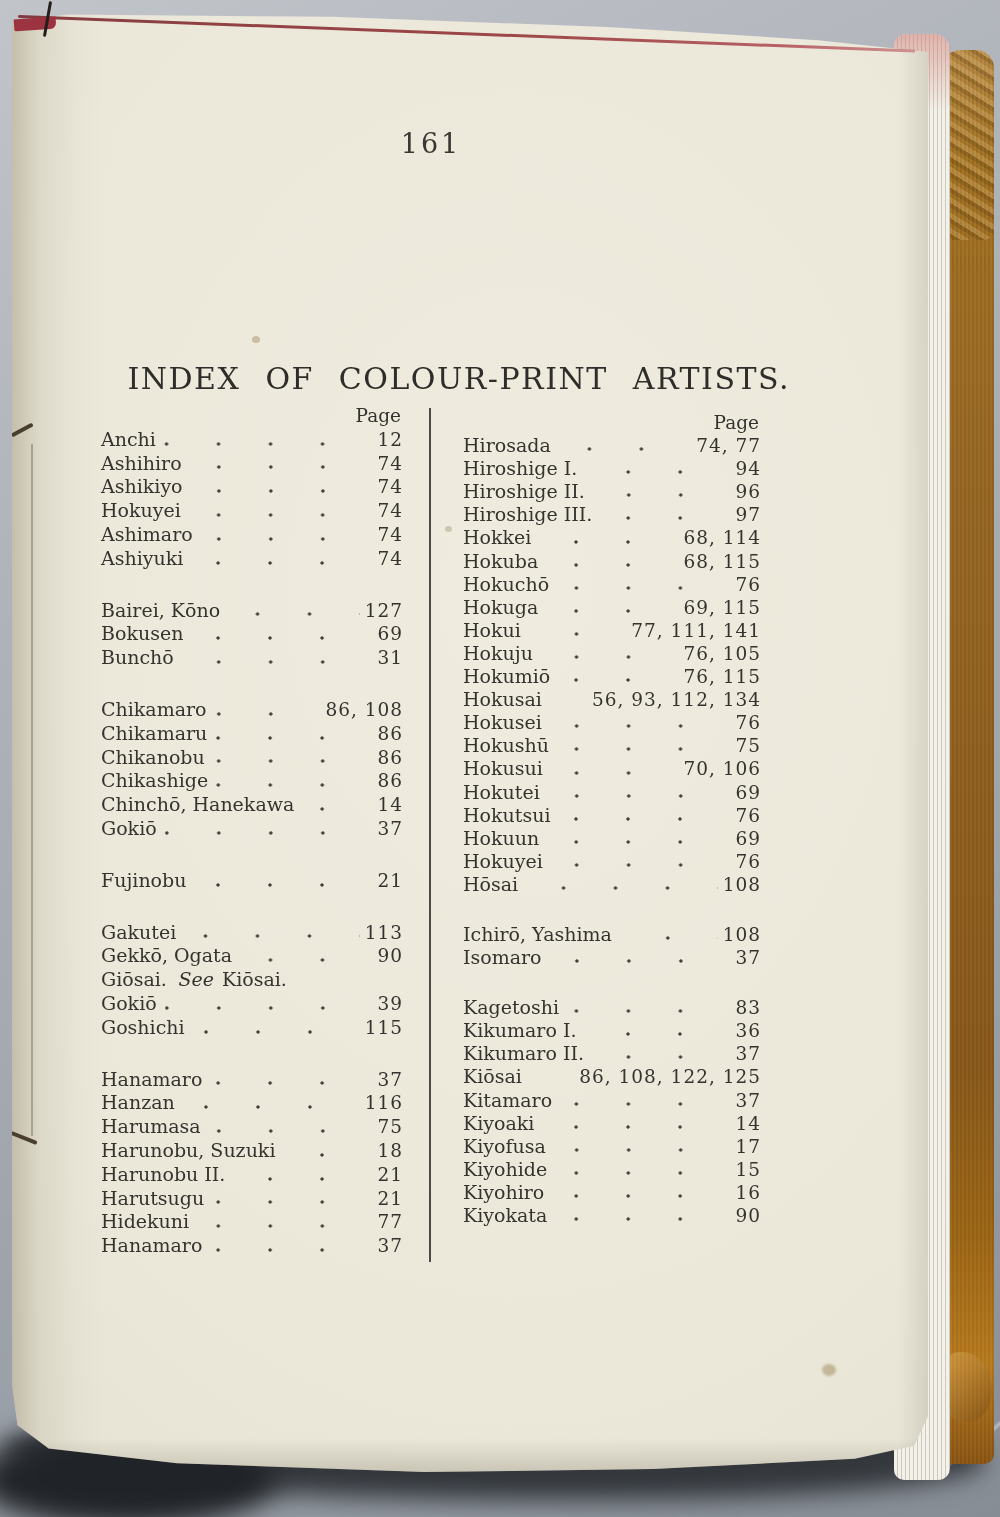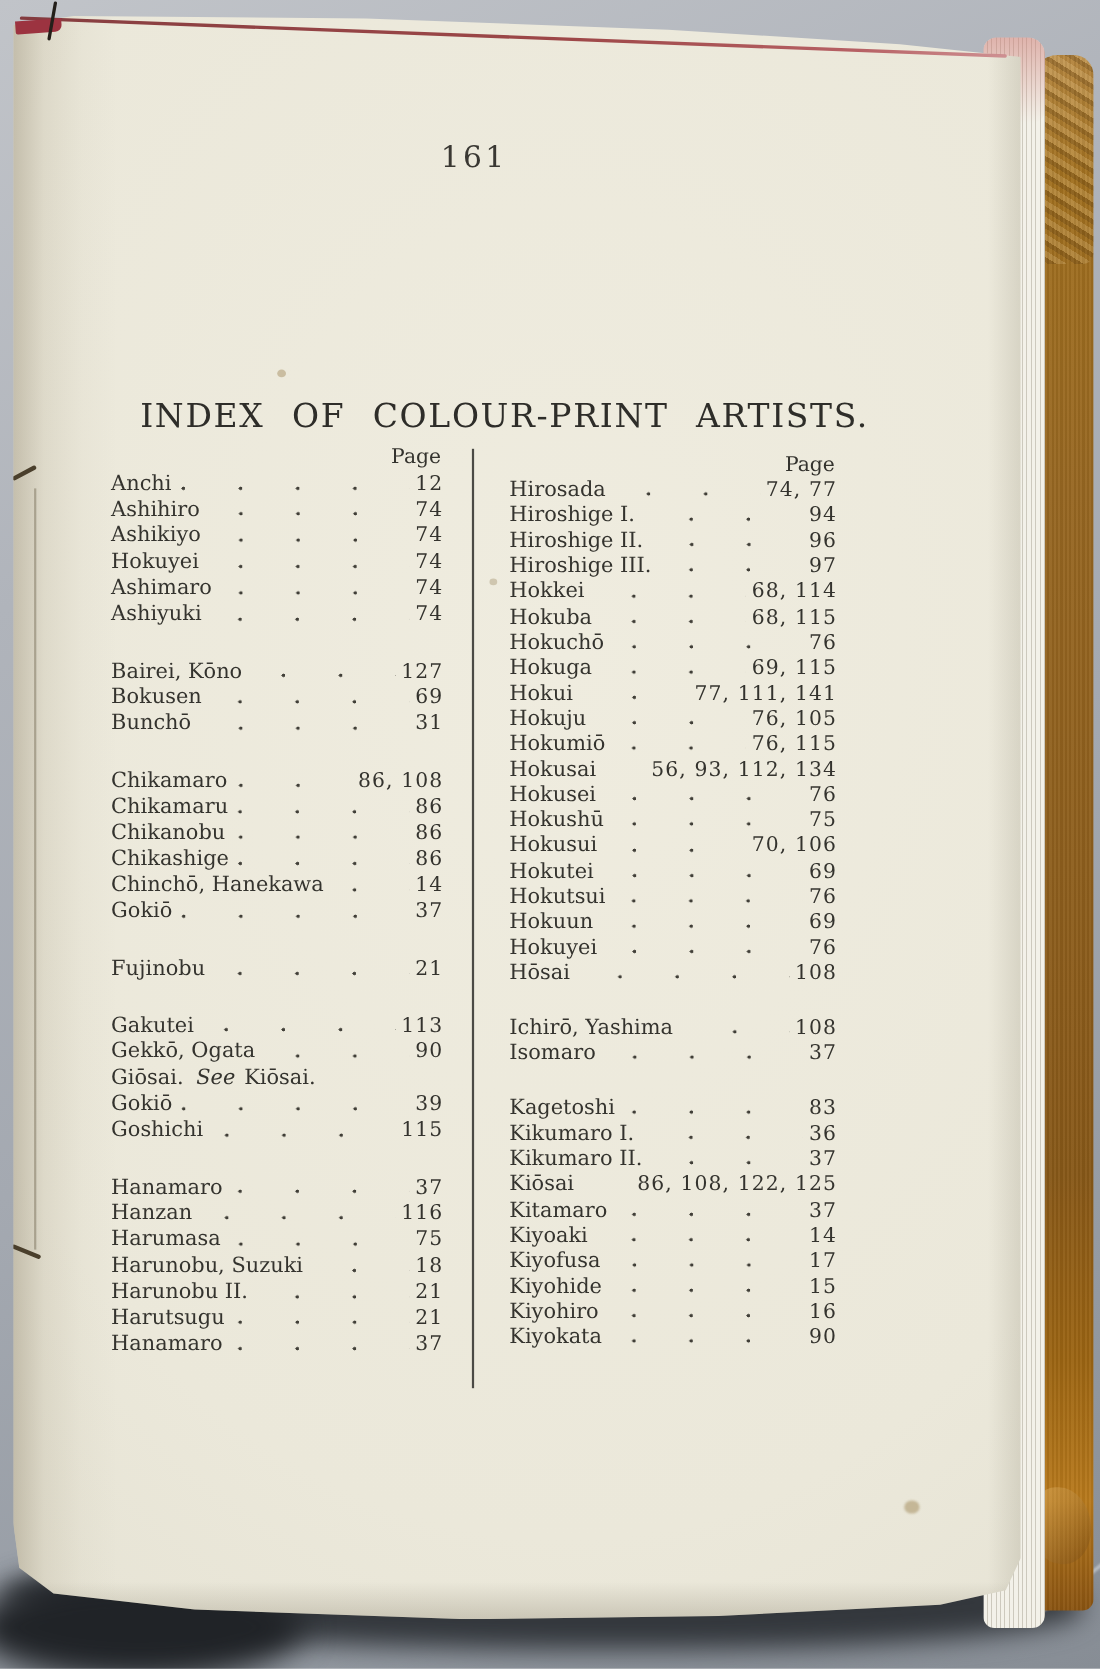--- a/index.html
+++ b/index.html
@@ -259,20 +259,25 @@
               <span class="nm">Harunobu II.</span>
               <span class="leader"></span>
               <span class="pg">21</span>
             </div>
             <div class="row">
               <span class="nm">Harutsugu</span>
               <span class="leader"></span>
               <span class="pg">21</span>
             </div>
             <div class="row">
+              <span class="nm">Hidekuni</span>
+              <span class="leader"></span>
+              <span class="pg">77</span>
+            </div>
+            <div class="row">
               <span class="nm">Hanamaro</span>
               <span class="leader"></span>
               <span class="pg">37</span>
             </div>
           </div>
         </div>
       <div class="divider"></div>
       <div class="col col-right" id="col-right">
         <div class="pghead">Page</div>
       <div class="group">

